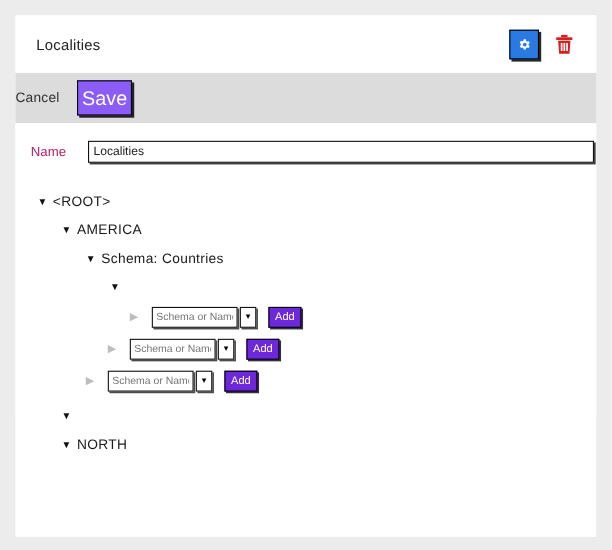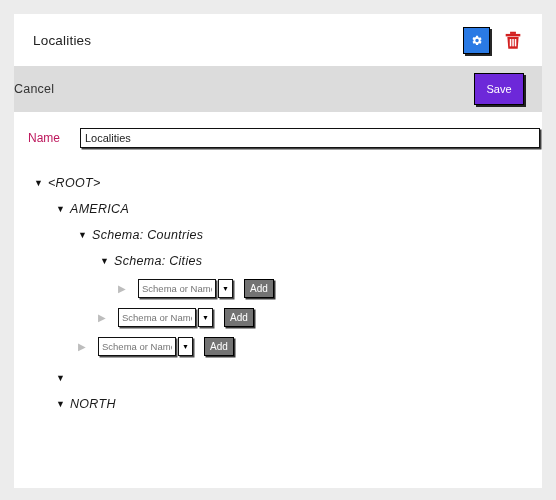--- a/index.html
+++ b/index.html
@@ -71,39 +71,39 @@
     padding: 0;
   }
   .trash-button svg { display: block; }
 
   
   .toolbar {
     height: 46px;
     background: #dcdcdc;
     display: flex;
     align-items: center;
-    justify-content: space-between;
+    justify-content: flex-start;
     padding: 0 18px 0 0;
     box-sizing: border-box;
-    gap: 0;
+    gap: 16px;
   }
   .cancel-link {
     font-size: 12.5px;
     color: #333333;
     cursor: pointer;
     letter-spacing: 0.2px;
   }
   .save-button {
     width: 50px;
     height: 27px;
-    background: #6d28d9;
+    background: #8b5cf6;
     border: 1.5px solid #000000;
     box-shadow: 2px 2px 0 rgba(0,0,0,0.85);
     color: #ffffff;
-    font-size: 11px;
+    font-size: 18px;
     font-family: "Liberation Sans", sans-serif;
     display: flex;
     align-items: center;
     justify-content: center;
     cursor: pointer;
     box-sizing: border-box;
     padding: 15px;
   }
 
   
@@ -156,21 +156,21 @@
     display: inline-block;
     font-size: 9px;
     line-height: 1;
     color: #111111;
     flex: none;
   }
   .caret.collapsed {
     color: #bdbdbd;
     font-size: 10px;
   }
-  .node-label { white-space: nowrap; font-style: italic; }
+  .node-label { white-space: nowrap; }
 
   .combo-row {
     display: flex;
     align-items: center;
     height: 29px;
   }
   .combo {
     display: flex;
     align-items: center;
     margin-left: 6px;
@@ -202,21 +202,21 @@
     cursor: pointer;
     font-size: 7px;
     color: #000000;
     line-height: 1;
   }
   .add-button {
     margin-left: 11px;
     height: 19px;
     min-width: 30px;
     padding: 3px 5px;
-    background: #737373;
+    background: #6d28d9;
     border: 1.5px solid #000000;
     box-shadow: 1.5px 1.5px 0 rgba(0,0,0,0.8);
     color: #ffffff;
     font-size: 10px;
     font-family: "Liberation Sans", sans-serif;
     display: flex;
     align-items: center;
     justify-content: center;
     cursor: pointer;
     box-sizing: border-box;
@@ -276,21 +276,20 @@
         <span class="node-label">AMERICA</span>
       </div>
 
       <div class="tree-node" style="padding-left:64px;">
         <span class="caret">▼</span>
         <span class="node-label">Schema: Countries</span>
       </div>
 
       <div class="tree-node" style="padding-left:86px;">
         <span class="caret">▼</span>
-        <span class="node-label">Schema: Cities</span>
       </div>
 
       <div class="combo-row" style="padding-left:104px;">
         <span class="caret collapsed">▶</span>
         <span class="combo">
           <input class="combo-text" type="text" placeholder="Schema or Name" style="">
           <span class="combo-arrow">▼</span>
         </span>
         <button class="add-button">Add</button>
       </div>

